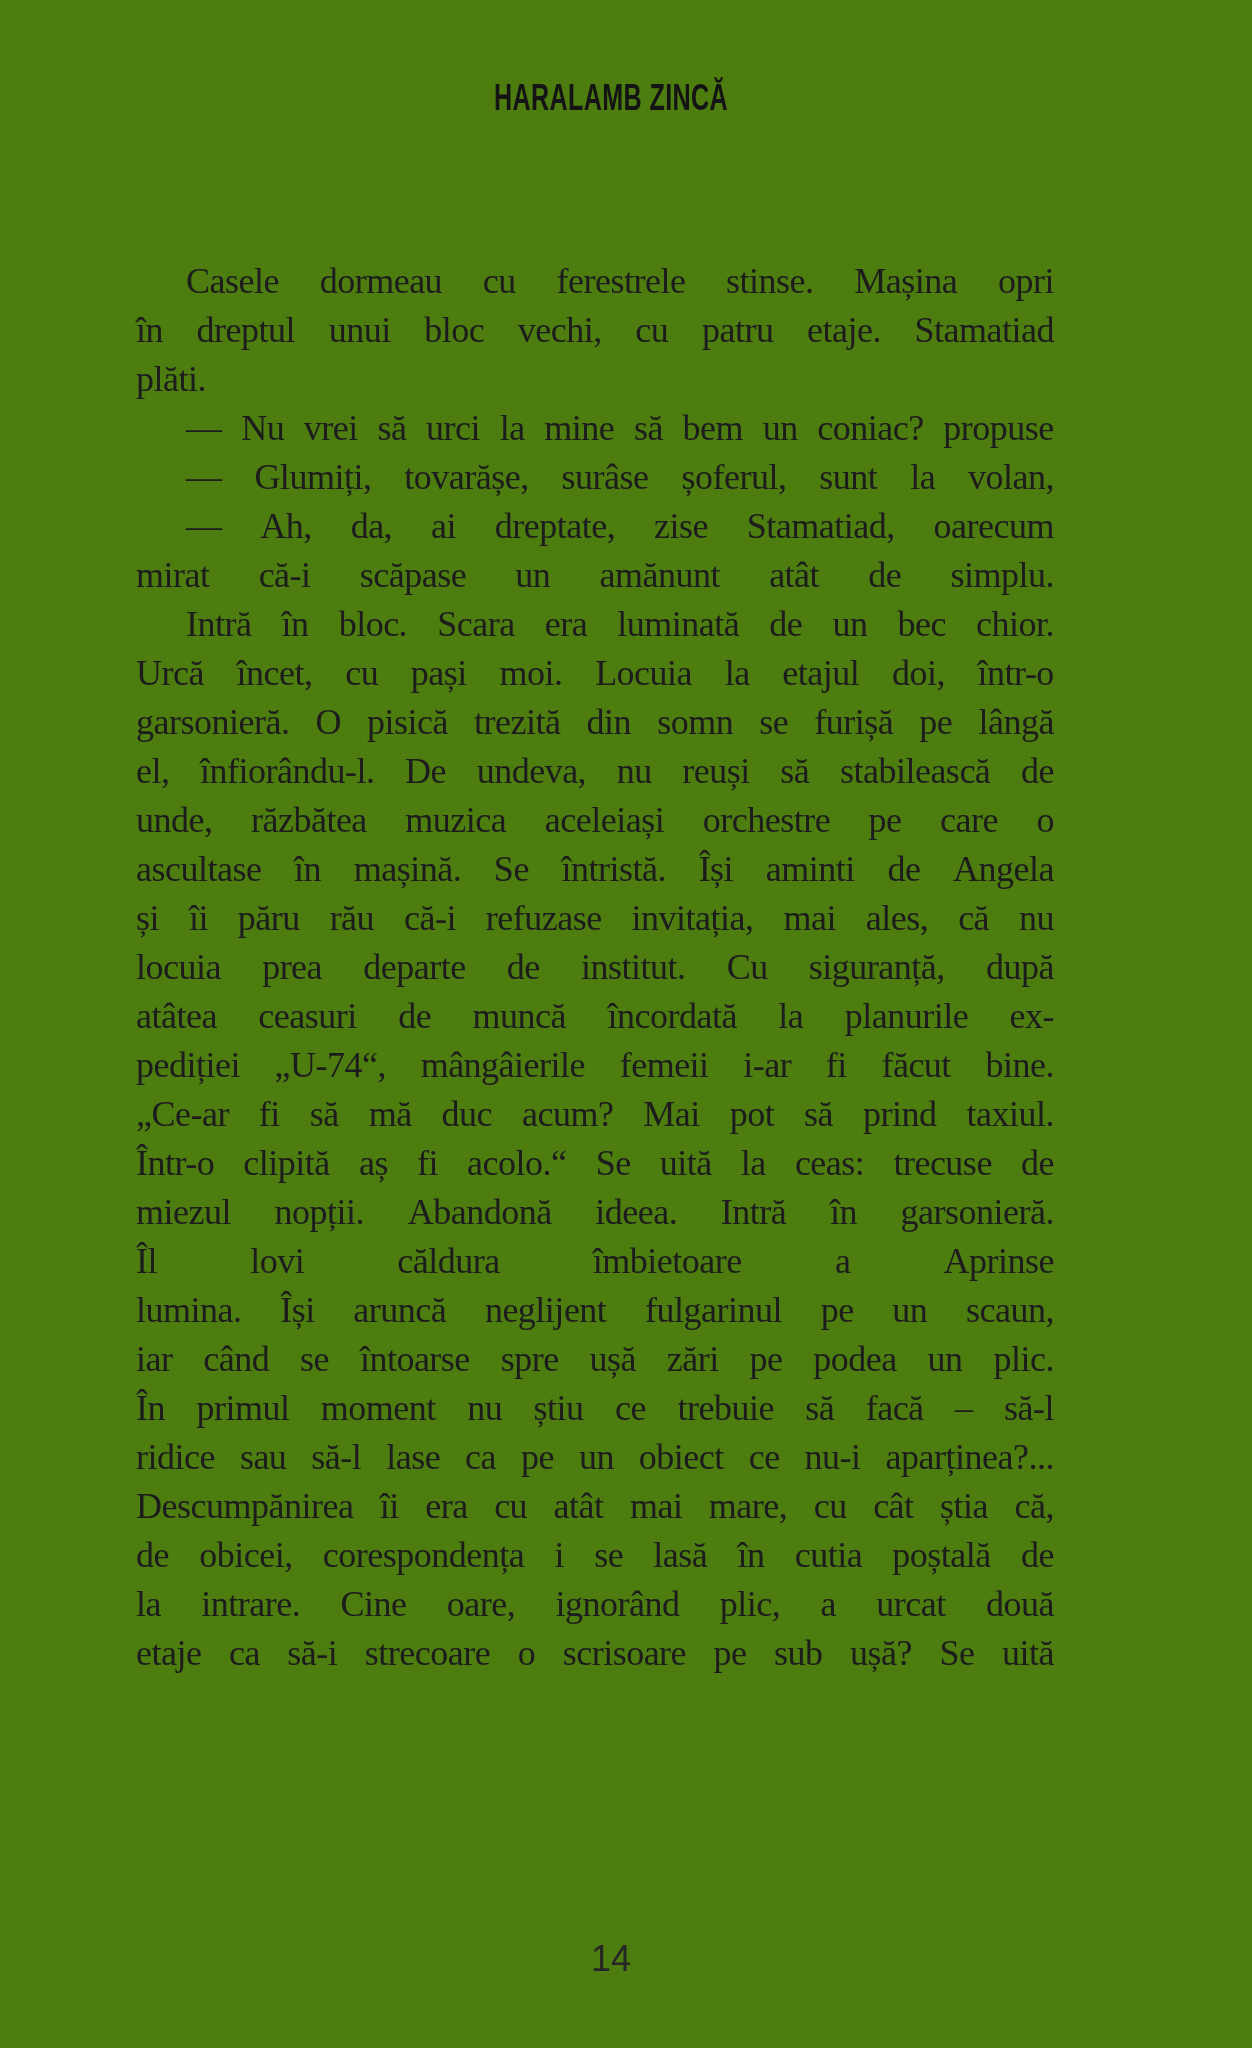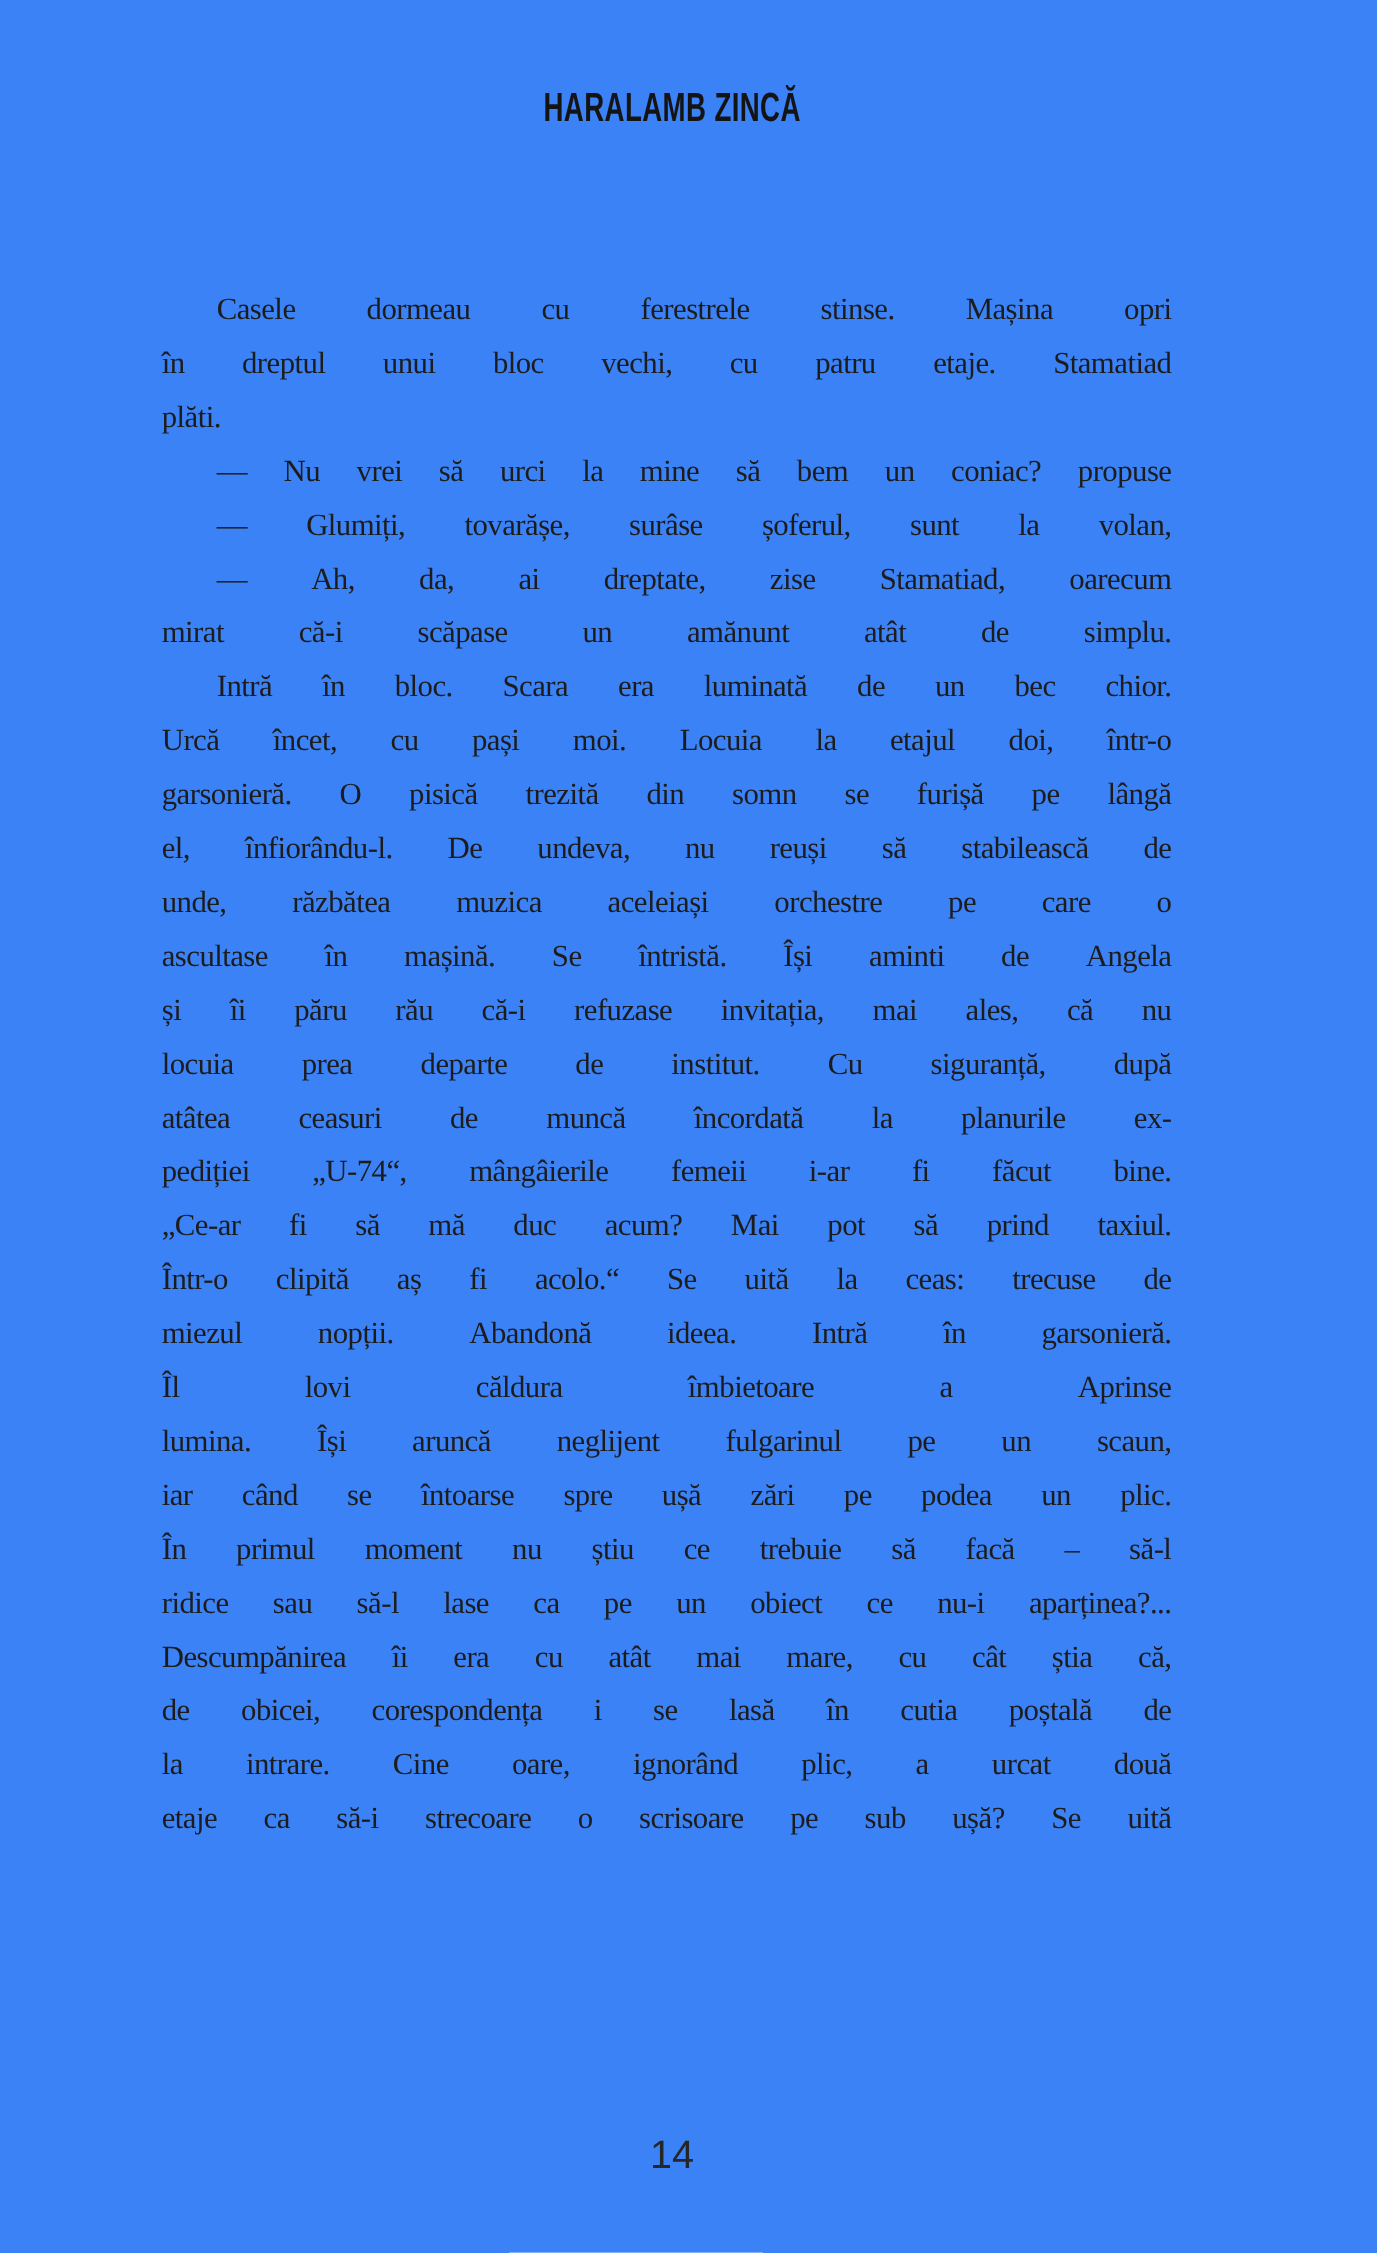--- a/index.html
+++ b/index.html
@@ -4,21 +4,21 @@
 <style>
   html, body {
     margin: 0;
     padding: 0;
     background: #ffffff;
   }
   .page {
     position: relative;
     width: 1252px;
     height: 2048px;
-    background: #3b82f6;
+    background: #4d7c0f;
     overflow: hidden;
     font-family: "Liberation Serif", serif;
     color: #1c1c1c;
   }
   .running-header {
     position: absolute;
     top: 78px;
     left: 152px;
     width: 918px;
     text-align: center;
@@ -31,23 +31,23 @@
     font-size: 37px;
     white-space: nowrap;
     transform: scaleX(0.68);
     transform-origin: center;
     letter-spacing: 0.5px;
     color: #141414;
   }
   .text-block {
     position: absolute;
     top: 257px;
-    left: 147px;
+    left: 136px;
     width: 918px;
-    font-size: 28px;
+    font-size: 36px;
     line-height: 49px;
     letter-spacing: -0.5px;
   }
   .line {
     width: 100%;
     height: 49px;
     box-sizing: border-box;
     white-space: pre;
   }
   .line.justify {

